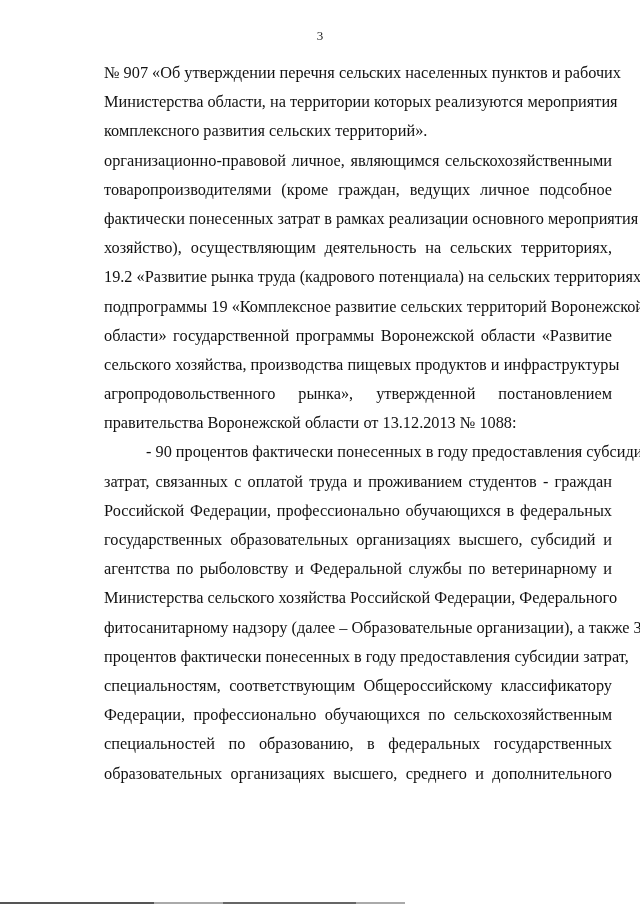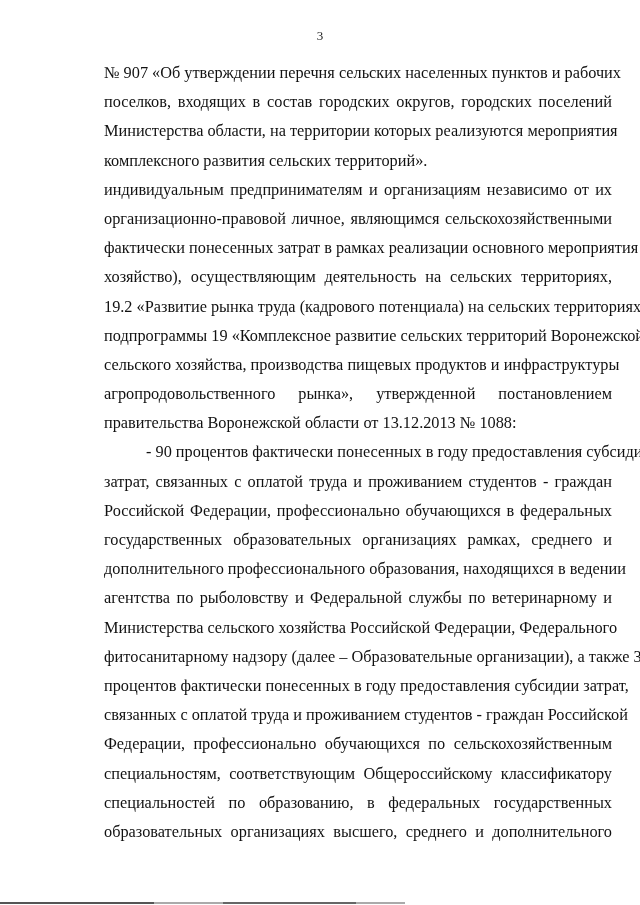--- a/index.html
+++ b/index.html
@@ -28,41 +28,39 @@
     background: linear-gradient(to right, #555 0 38%, #aaa 38% 55%, #666 55% 88%, #aaa 88% 100%);
   }
 </style>
 </head>
 <body>
 
 <div class="page">
   <div class="page-number">3</div>
   <div class="body-text" id="body-text">
       <span class="line">№ 907 «Об утверждении перечня сельских населенных пунктов и рабочих</span>
-      <span class="line">поселков, входящих в состав городских округов, городских поселений</span>
       <span class="line">Министерства области, на территории которых реализуются мероприятия</span>
       <span class="line last">комплексного развития сельских территорий».</span>
-      <span class="line">индивидуальным предпринимателям и организациям независимо от их</span>
       <span class="line">организационно-правовой личное, являющимся сельскохозяйственными</span>
+      <span class="line">товаропроизводителями (кроме граждан, ведущих личное подсобное</span>
       <span class="line">фактически понесенных затрат в рамках реализации основного мероприятия</span>
       <span class="line">хозяйство), осуществляющим деятельность на сельских территориях,</span>
       <span class="line">19.2 «Развитие рынка труда (кадрового потенциала) на сельских территориях»</span>
       <span class="line">подпрограммы 19 «Комплексное развитие сельских территорий Воронежской</span>
+      <span class="line">области» государственной программы Воронежской области «Развитие</span>
       <span class="line">сельского хозяйства, производства пищевых продуктов и инфраструктуры</span>
       <span class="line">агропродовольственного рынка», утвержденной постановлением</span>
       <span class="line last">правительства Воронежской области от 13.12.2013 № 1088:</span>
       <span class="line indent">- 90 процентов фактически понесенных в году предоставления субсидии</span>
       <span class="line">затрат, связанных с оплатой труда и проживанием студентов - граждан</span>
       <span class="line">Российской Федерации, профессионально обучающихся в федеральных</span>
-      <span class="line">государственных образовательных организациях рамках, среднего и</span>
-      <span class="line">дополнительного профессионального образования, находящихся в ведении</span>
+      <span class="line">государственных образовательных организациях высшего, субсидий и</span>
       <span class="line">агентства по рыболовству и Федеральной службы по ветеринарному и</span>
       <span class="line">Министерства сельского хозяйства Российской Федерации, Федерального</span>
       <span class="line">фитосанитарному надзору (далее – Образовательные организации), а также 30</span>
       <span class="line">процентов фактически понесенных в году предоставления субсидии затрат,</span>
-      <span class="line">связанных с оплатой труда и проживанием студентов - граждан Российской</span>
+      <span class="line">специальностям, соответствующим Общероссийскому классификатору</span>
       <span class="line">Федерации, профессионально обучающихся по сельскохозяйственным</span>
-      <span class="line">специальностям, соответствующим Общероссийскому классификатору</span>
       <span class="line">специальностей по образованию, в федеральных государственных</span>
       <span class="line">образовательных организациях высшего, среднего и дополнительного</span>
     </div>
   <div class="scan-artifact"></div>
 </div>
 
 </body></html>

